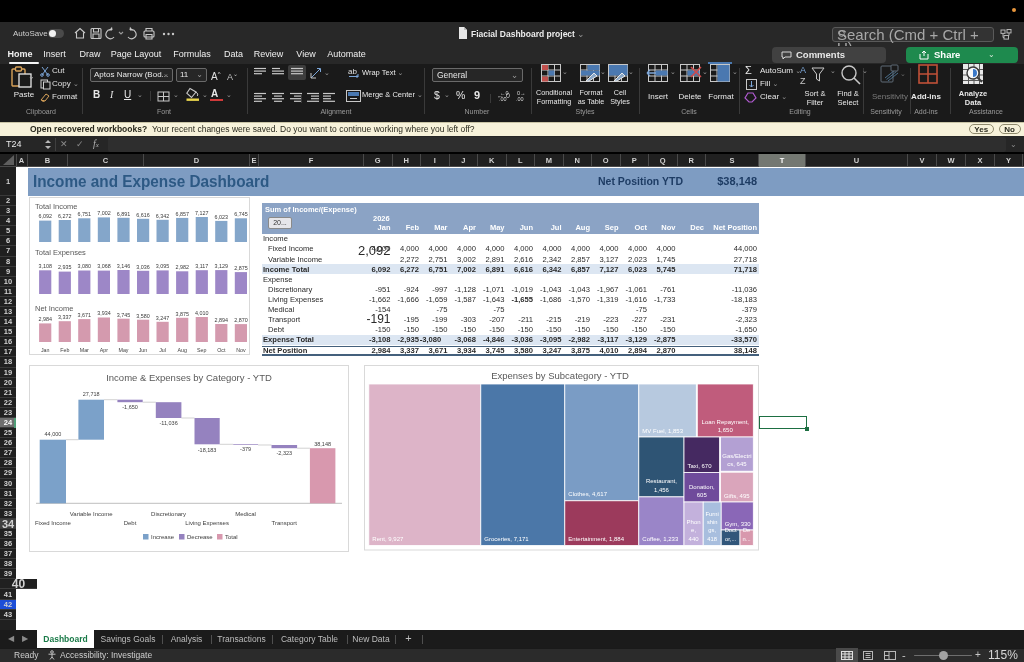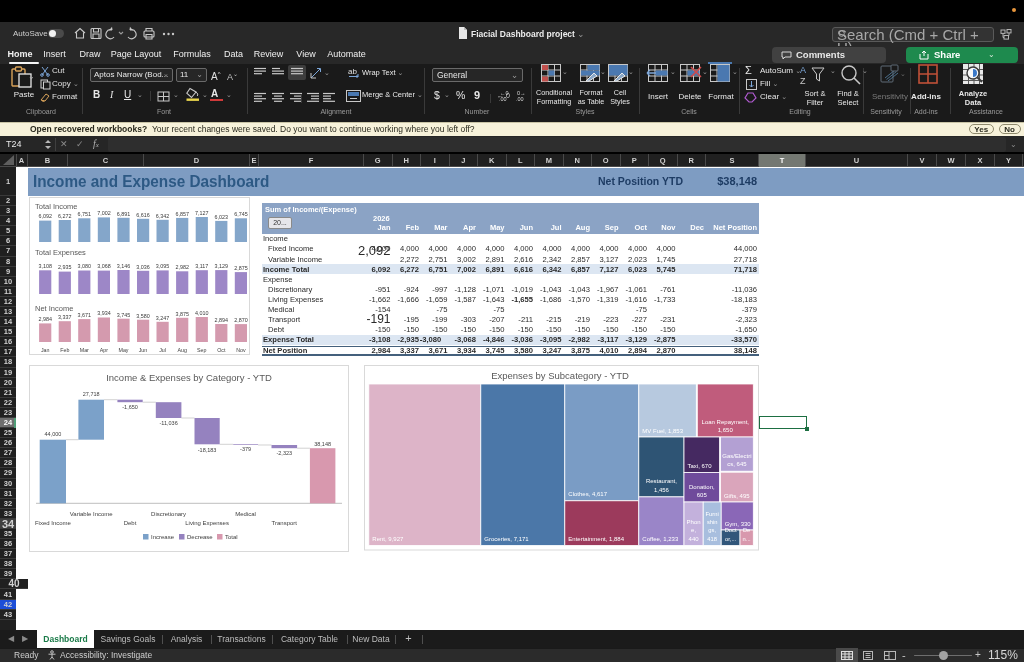--- a/index.html
+++ b/index.html
@@ -430,21 +430,21 @@
 <div style="left:0px;top:478.52px;width:16px;height:10.09px;color:#d2d2d2;font-size:7.5px;font-weight:bold;text-align:center;line-height:10.09px;border-bottom:1px solid #3a3a3a;background:#202020">30</div>
 <div style="left:0px;top:488.61px;width:16px;height:10.09px;color:#d2d2d2;font-size:7.5px;font-weight:bold;text-align:center;line-height:10.09px;border-bottom:1px solid #3a3a3a;background:#202020">31</div>
 <div style="left:0px;top:498.7px;width:16px;height:10.09px;color:#d2d2d2;font-size:7.5px;font-weight:bold;text-align:center;line-height:10.09px;border-bottom:1px solid #3a3a3a;background:#202020">32</div>
 <div style="left:0px;top:508.79px;width:16px;height:10.09px;color:#d2d2d2;font-size:7.5px;font-weight:bold;text-align:center;line-height:10.09px;border-bottom:1px solid #3a3a3a;background:#202020">33</div>
 <div style="left:0px;top:518.88px;width:16px;height:10.09px;color:#d2d2d2;font-size:11px;font-weight:bold;text-align:center;line-height:10.09px;border-bottom:1px solid #3a3a3a;background:#404040">34</div>
 <div style="left:0px;top:528.97px;width:16px;height:10.09px;color:#d2d2d2;font-size:7.5px;font-weight:bold;text-align:center;line-height:10.09px;border-bottom:1px solid #3a3a3a;background:#202020">35</div>
 <div style="left:0px;top:539.06px;width:16px;height:10.09px;color:#d2d2d2;font-size:7.5px;font-weight:bold;text-align:center;line-height:10.09px;border-bottom:1px solid #3a3a3a;background:#202020">36</div>
 <div style="left:0px;top:549.15px;width:16px;height:10.09px;color:#d2d2d2;font-size:7.5px;font-weight:bold;text-align:center;line-height:10.09px;border-bottom:1px solid #3a3a3a;background:#202020">37</div>
 <div style="left:0px;top:559.24px;width:16px;height:10.09px;color:#d2d2d2;font-size:7.5px;font-weight:bold;text-align:center;line-height:10.09px;border-bottom:1px solid #3a3a3a;background:#202020">38</div>
 <div style="left:0px;top:569.3299999999999px;width:16px;height:10.09px;color:#d2d2d2;font-size:7.5px;font-weight:bold;text-align:center;line-height:10.09px;border-bottom:1px solid #3a3a3a;background:#202020">39</div>
-<div style="left:0px;top:579.4200000000001px;width:28px;height:10.09px;color:#d2d2d2;font-size:10px;font-weight:bold;text-align:center;line-height:10.09px;border-bottom:1px solid #3a3a3a;background:#202020">40</div>
+<div style="left:0px;top:579.4200000000001px;width:37px;height:10.09px;color:#d2d2d2;font-size:12px;font-weight:bold;text-align:center;line-height:10.09px;border-bottom:1px solid #3a3a3a;background:#202020">40</div>
 <div style="left:0px;top:589.51px;width:16px;height:10.09px;color:#d2d2d2;font-size:7.5px;font-weight:bold;text-align:center;line-height:10.09px;border-bottom:1px solid #3a3a3a;background:#202020">41</div>
 <div style="left:0px;top:599.6px;width:16px;height:10.09px;color:#d2d2d2;font-size:7.5px;font-weight:bold;text-align:center;line-height:10.09px;border-bottom:1px solid #3a3a3a;background:#1d4ed8">42</div>
 <div style="left:0px;top:609.69px;width:16px;height:10.09px;color:#d2d2d2;font-size:7.5px;font-weight:bold;text-align:center;line-height:10.09px;border-bottom:1px solid #3a3a3a;background:#202020">43</div>
 <div style="left:0px;top:635px;width:16px;height:10.09px;color:#d2d2d2;font-size:7.5px;font-weight:bold;text-align:center;line-height:10.09px;border-bottom:1px solid #3a3a3a;background:#202020">44</div>
 <div style="left:13.5px;top:417.98px;width:2.5px;height:10.09px;background:#4e9e77"></div>
 <div style="left:28px;top:167.5px;width:996px;height:28.5px;background:#7e9cc2"></div>
 <div style="left:33px;top:172px;width:420px;height:20px;color:#2d5984;font-size:17px;font-weight:bold;line-height:20px;transform:scaleX(0.9);transform-origin:0 0">Income and Expense Dashboard</div>
 <div style="left:553px;top:175px;width:130px;height:13px;color:#1e3c64;font-size:10.5px;font-weight:bold;line-height:13px;text-align:right">Net Position YTD</div>
 <div style="left:637px;top:174px;width:120px;height:14px;color:#1e3c64;font-size:11px;font-weight:bold;line-height:14px;text-align:right">$38,148</div>
 <div style="left:29px;top:197px;width:221px;height:158px;background:#fff;border:1px solid #d9d9d9"></div>

